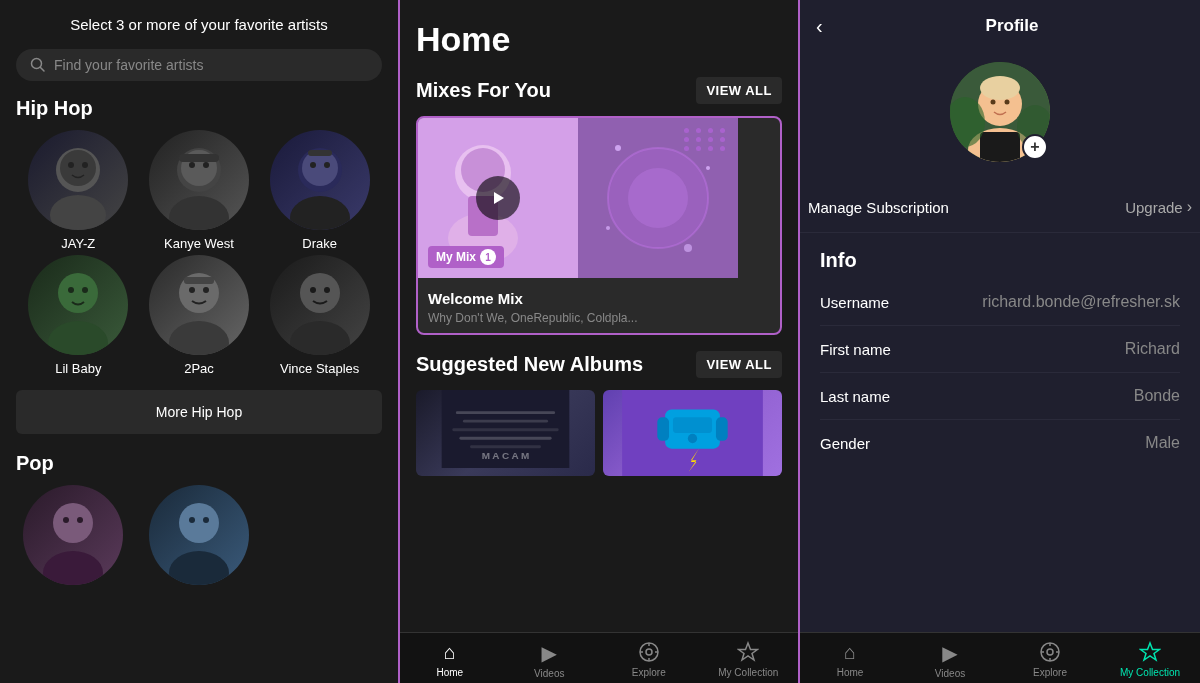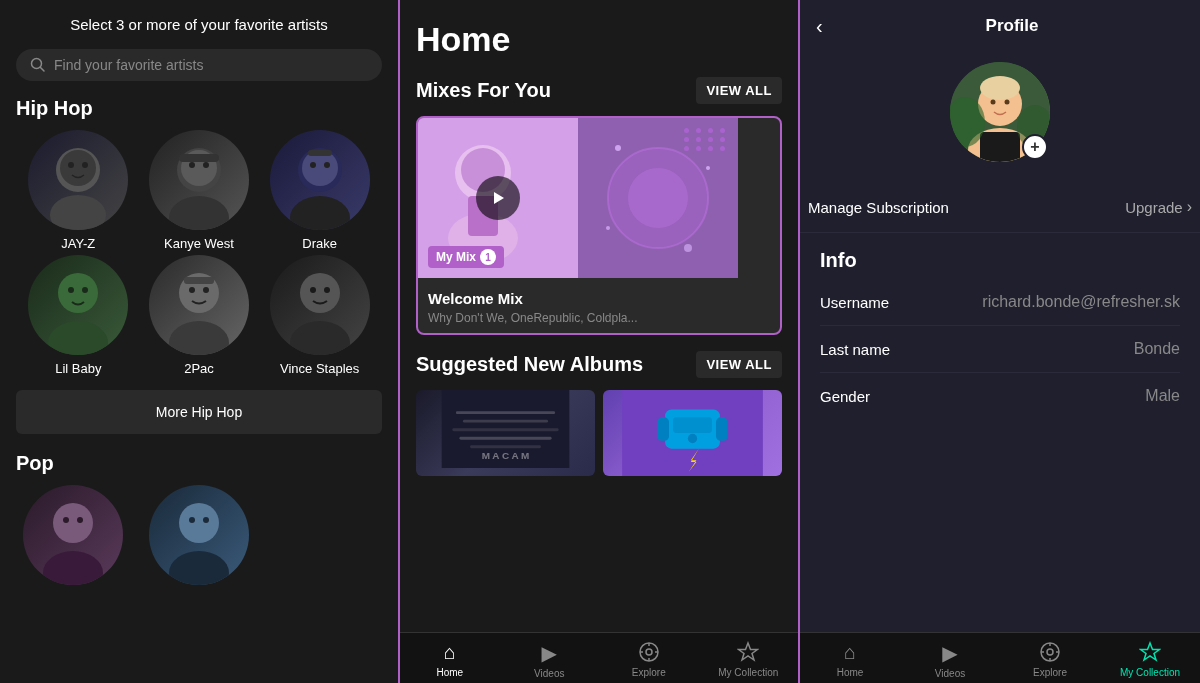--- a/index.html
+++ b/index.html
@@ -750,20 +750,24 @@
   </div>
 
   <div class="info-section">
     <div class="info-title">Info</div>
 
     <div class="info-row">
       <span class="info-key">Username</span>
       <span class="info-value">richard.bonde@refresher.sk</span>
     </div>
     <div class="info-row">
+      <span class="info-key">First name</span>
+      <span class="info-value">Richard</span>
+    </div>
+    <div class="info-row">
       <span class="info-key">Last name</span>
       <span class="info-value">Bonde</span>
     </div>
     <div class="info-row">
       <span class="info-key">Gender</span>
       <span class="info-value">Male</span>
     </div>
   </div>
 
   <nav class="profile-nav-bar">

